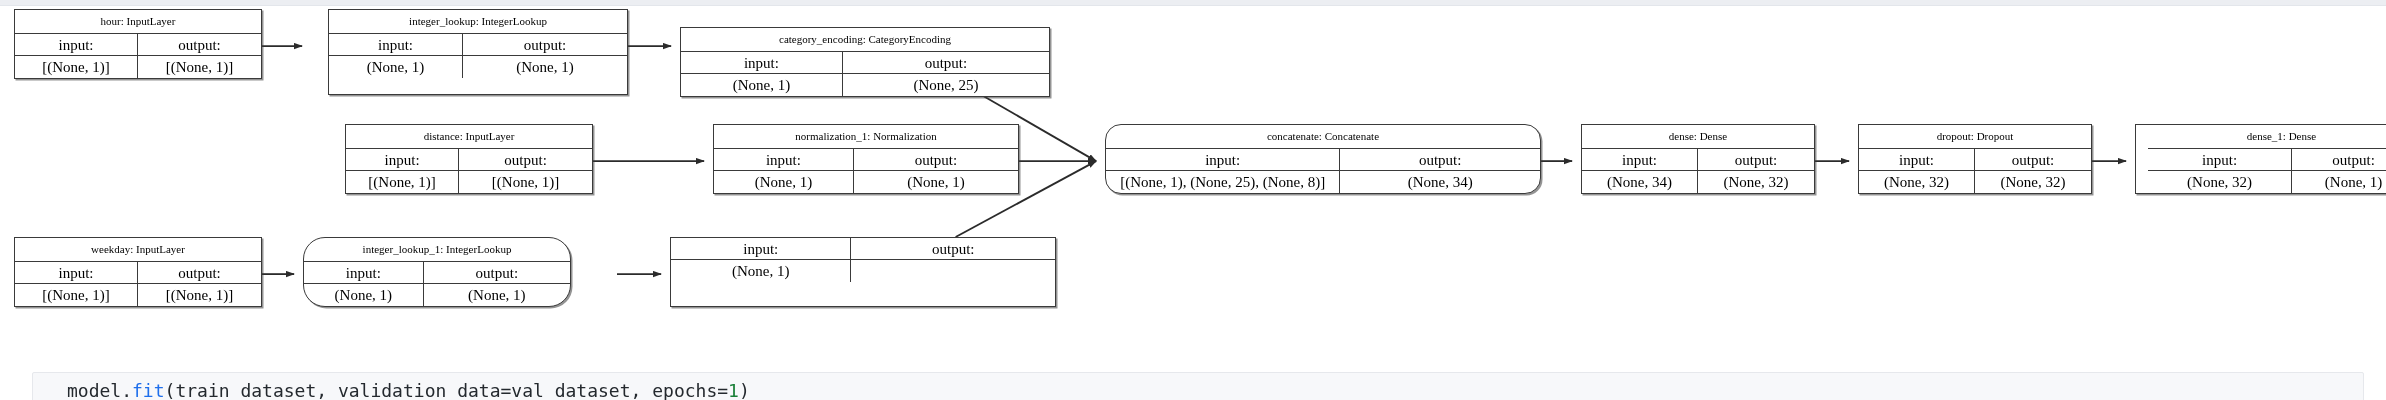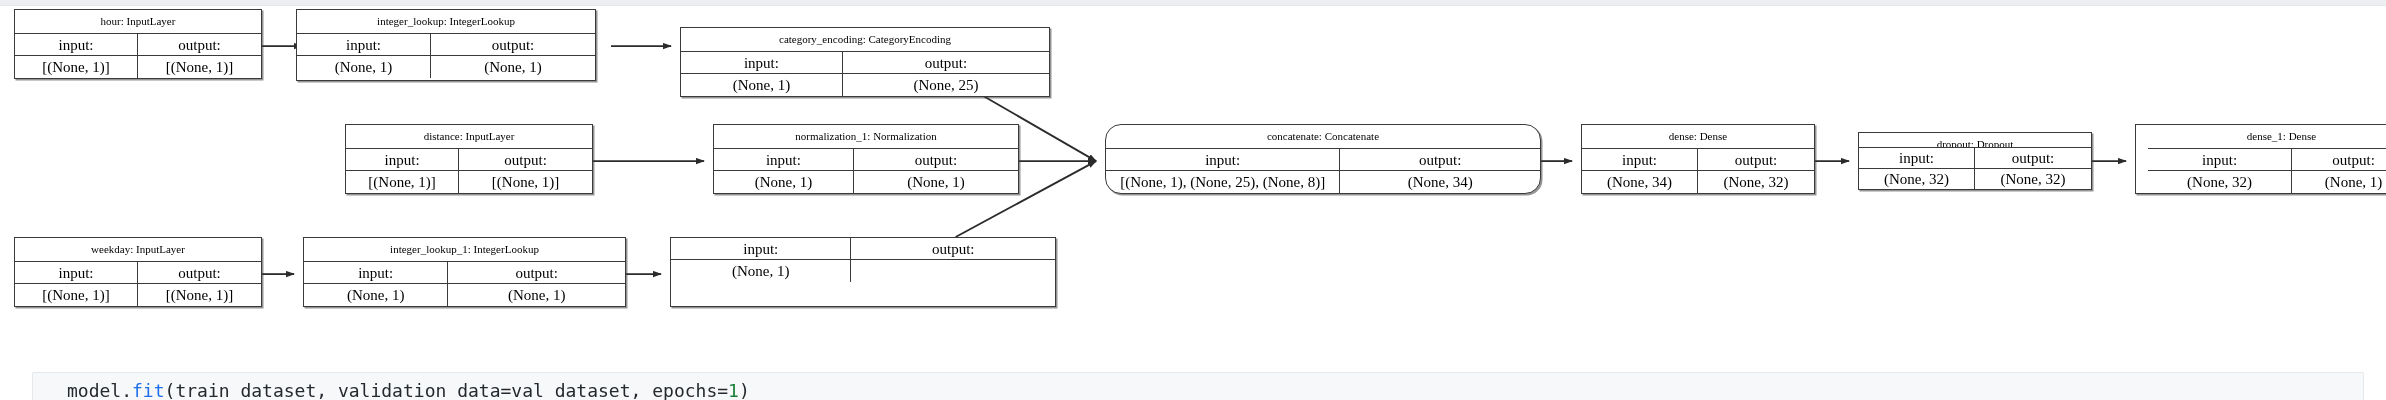--- a/index.html
+++ b/index.html
@@ -147,21 +147,21 @@
         <div class="title">hour: InputLayer</div>
         <div class="row">
           <div class="cell" style="width:50%">input:</div>
           <div class="cell lastcell" style="width:50%">output:</div>
         </div>
         <div class="row last">
           <div class="cell" style="width:50%">[(None, 1)]</div>
           <div class="cell lastcell" style="width:50%">[(None, 1)]</div>
         </div>
       </div>
-      <div class="node" style="left: 296px; top: 9px; width: 300px; height: 72px;">
+      <div class="node" style="left: 328px; top: 9px; width: 300px; height: 86px;">
         <div class="title">integer_lookup: IntegerLookup</div>
         <div class="row">
           <div class="cell" style="width:45%">input:</div>
           <div class="cell lastcell" style="width:55.00000000000001%">output:</div>
         </div>
         <div class="row last">
           <div class="cell" style="width:45%">(None, 1)</div>
           <div class="cell lastcell" style="width:55.00000000000001%">(None, 1)</div>
         </div>
       </div>
@@ -213,21 +213,21 @@
         <div class="title">dense: Dense</div>
         <div class="row">
           <div class="cell" style="width:50%">input:</div>
           <div class="cell lastcell" style="width:50%">output:</div>
         </div>
         <div class="row last">
           <div class="cell" style="width:50%">(None, 34)</div>
           <div class="cell lastcell" style="width:50%">(None, 32)</div>
         </div>
       </div>
-      <div class="node" style="left: 1858px; top: 124px; width: 234px; height: 58px; margin-top: 8px;">
+      <div class="node" style="left: 1858px; top: 124px; width: 234px; height: 70px;">
         <div class="title">dropout: Dropout</div>
         <div class="row">
           <div class="cell" style="width:50%">input:</div>
           <div class="cell lastcell" style="width:50%">output:</div>
         </div>
         <div class="row last">
           <div class="cell" style="width:50%">(None, 32)</div>
           <div class="cell lastcell" style="width:50%">(None, 32)</div>
         </div>
       </div>
@@ -246,21 +246,21 @@
         <div class="title">weekday: InputLayer</div>
         <div class="row">
           <div class="cell" style="width:50%">input:</div>
           <div class="cell lastcell" style="width:50%">output:</div>
         </div>
         <div class="row last">
           <div class="cell" style="width:50%">[(None, 1)]</div>
           <div class="cell lastcell" style="width:50%">[(None, 1)]</div>
         </div>
       </div>
-      <div class="node" style="left: 303px; top: 237px; width: 323px; height: 70px;">
+      <div class="node" style="left: 303px; top: 237px; width: 268px; height: 70px; border-radius: 22px;">
         <div class="title">integer_lookup_1: IntegerLookup</div>
         <div class="row">
           <div class="cell" style="width:45%">input:</div>
           <div class="cell lastcell" style="width:55.00000000000001%">output:</div>
         </div>
         <div class="row last">
           <div class="cell" style="width:45%">(None, 1)</div>
           <div class="cell lastcell" style="width:55.00000000000001%">(None, 1)</div>
         </div>
       </div>

